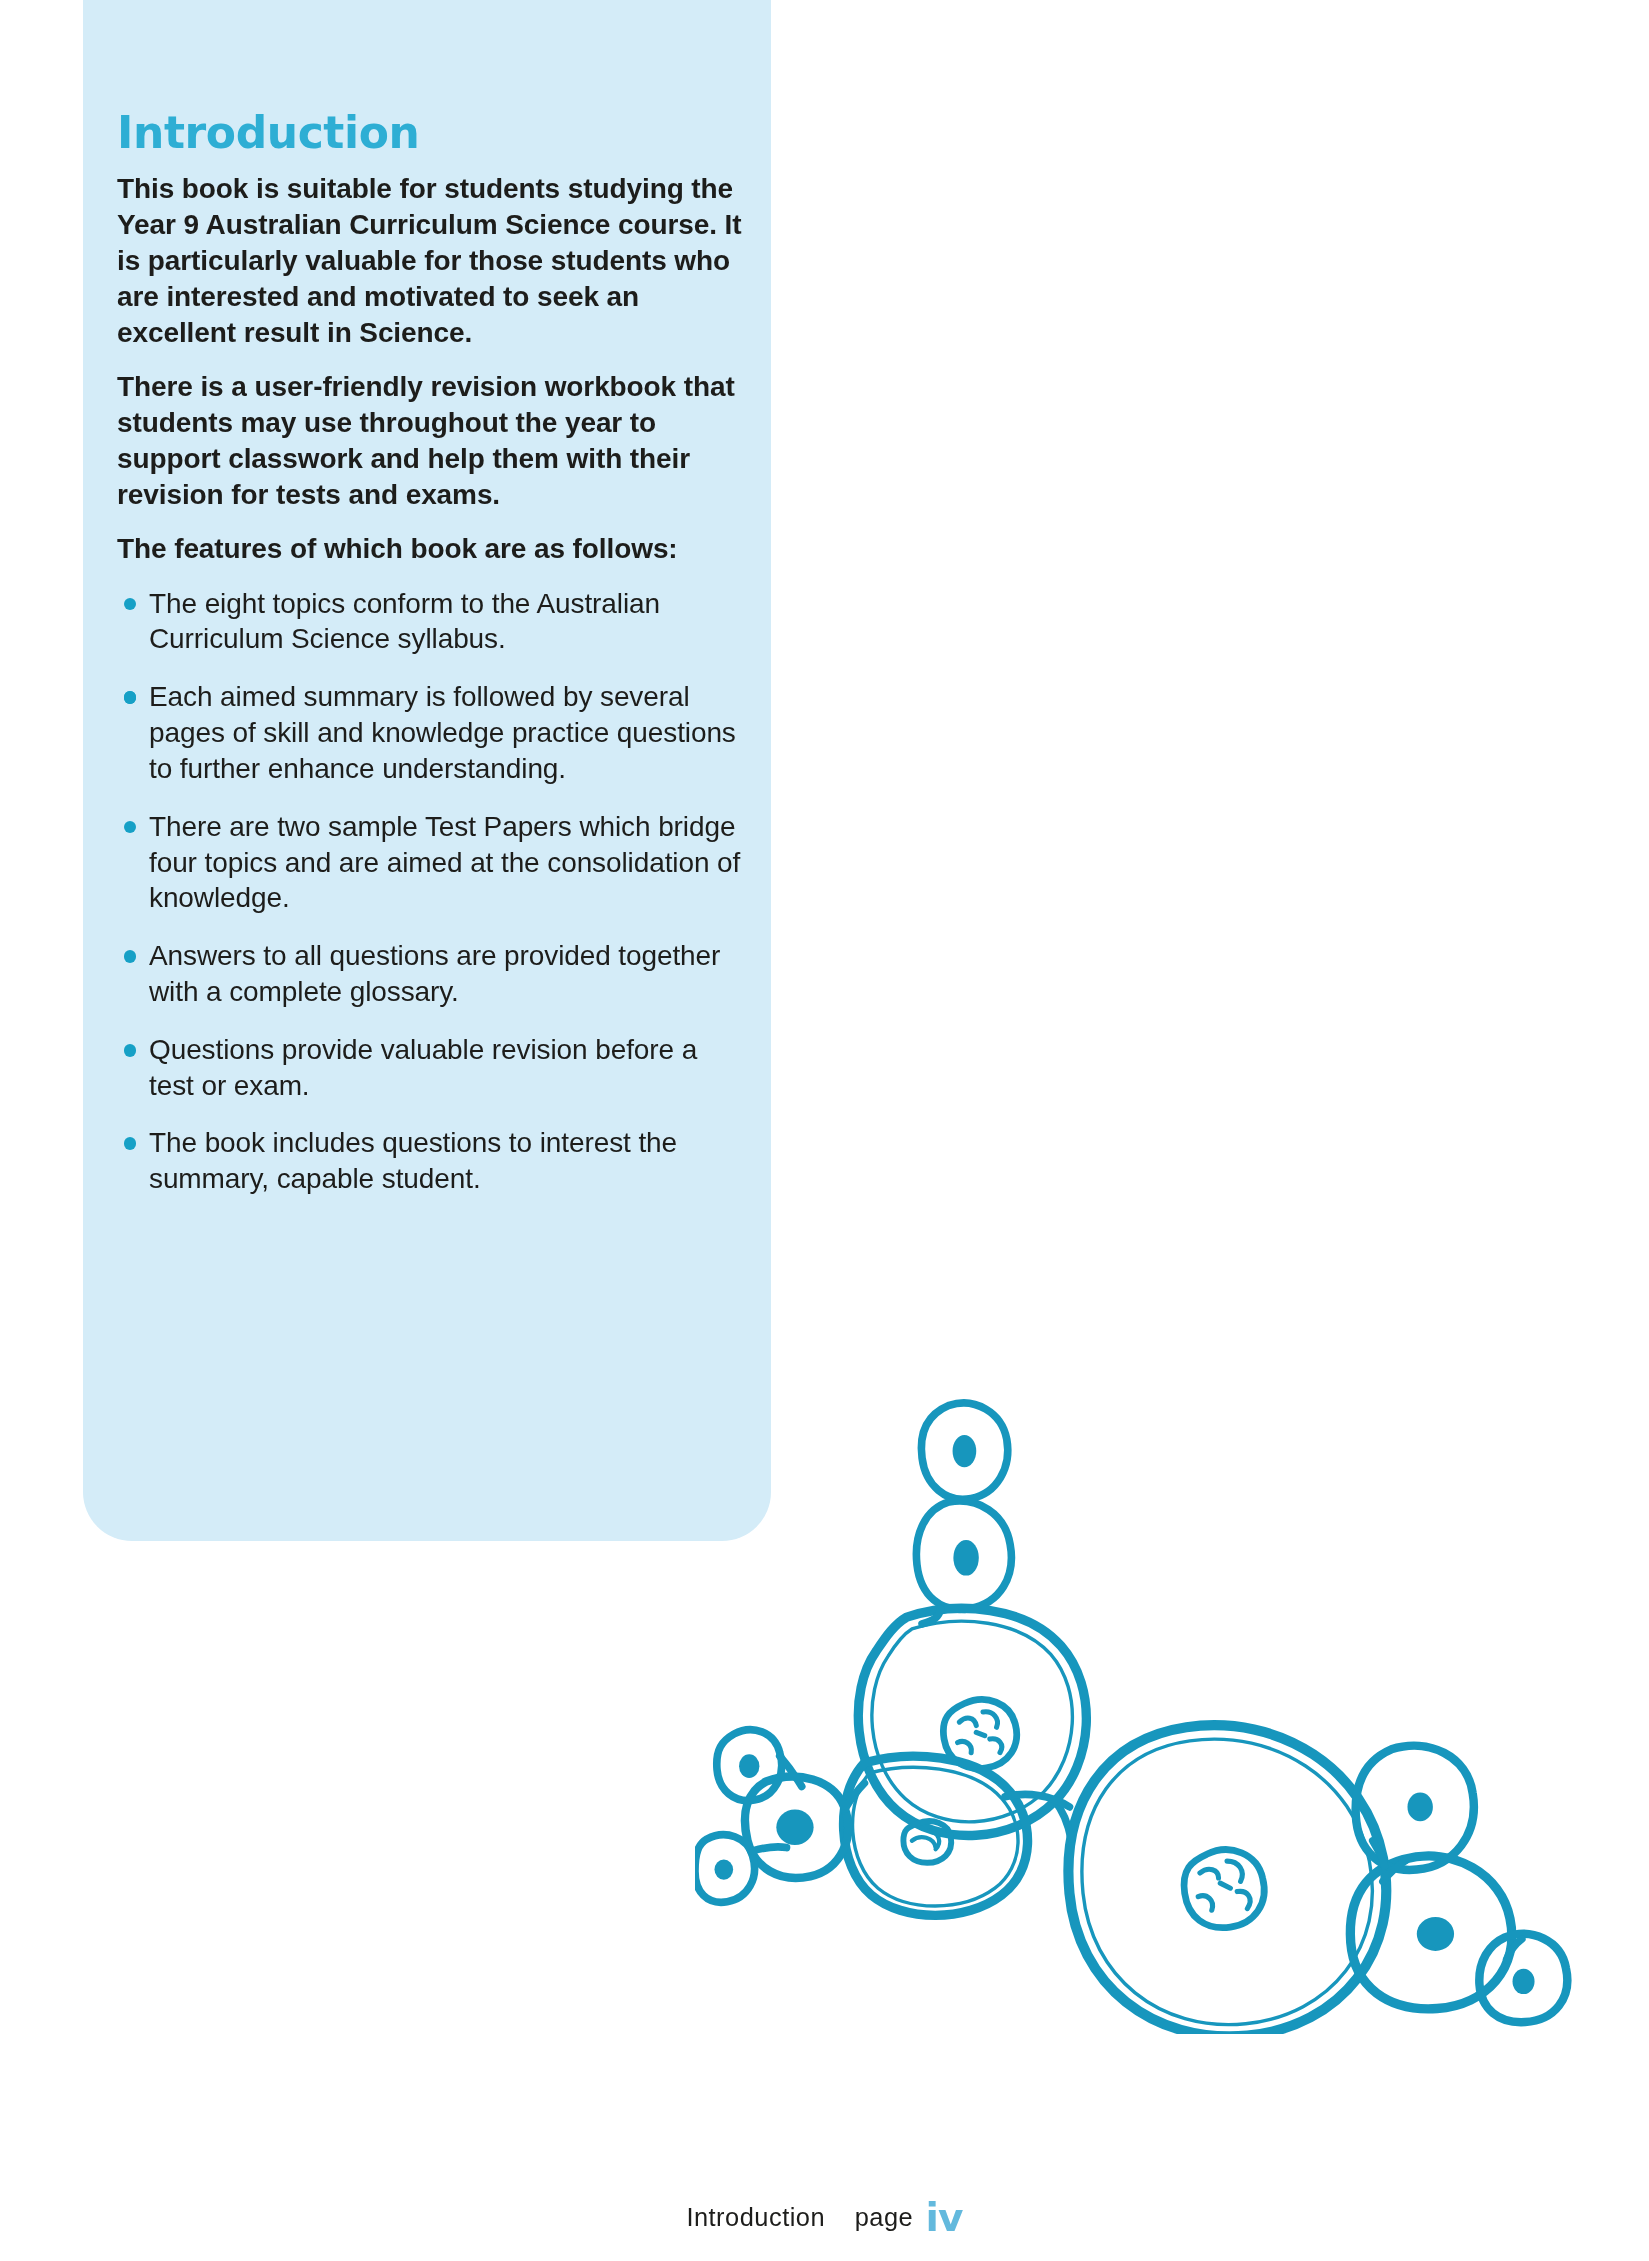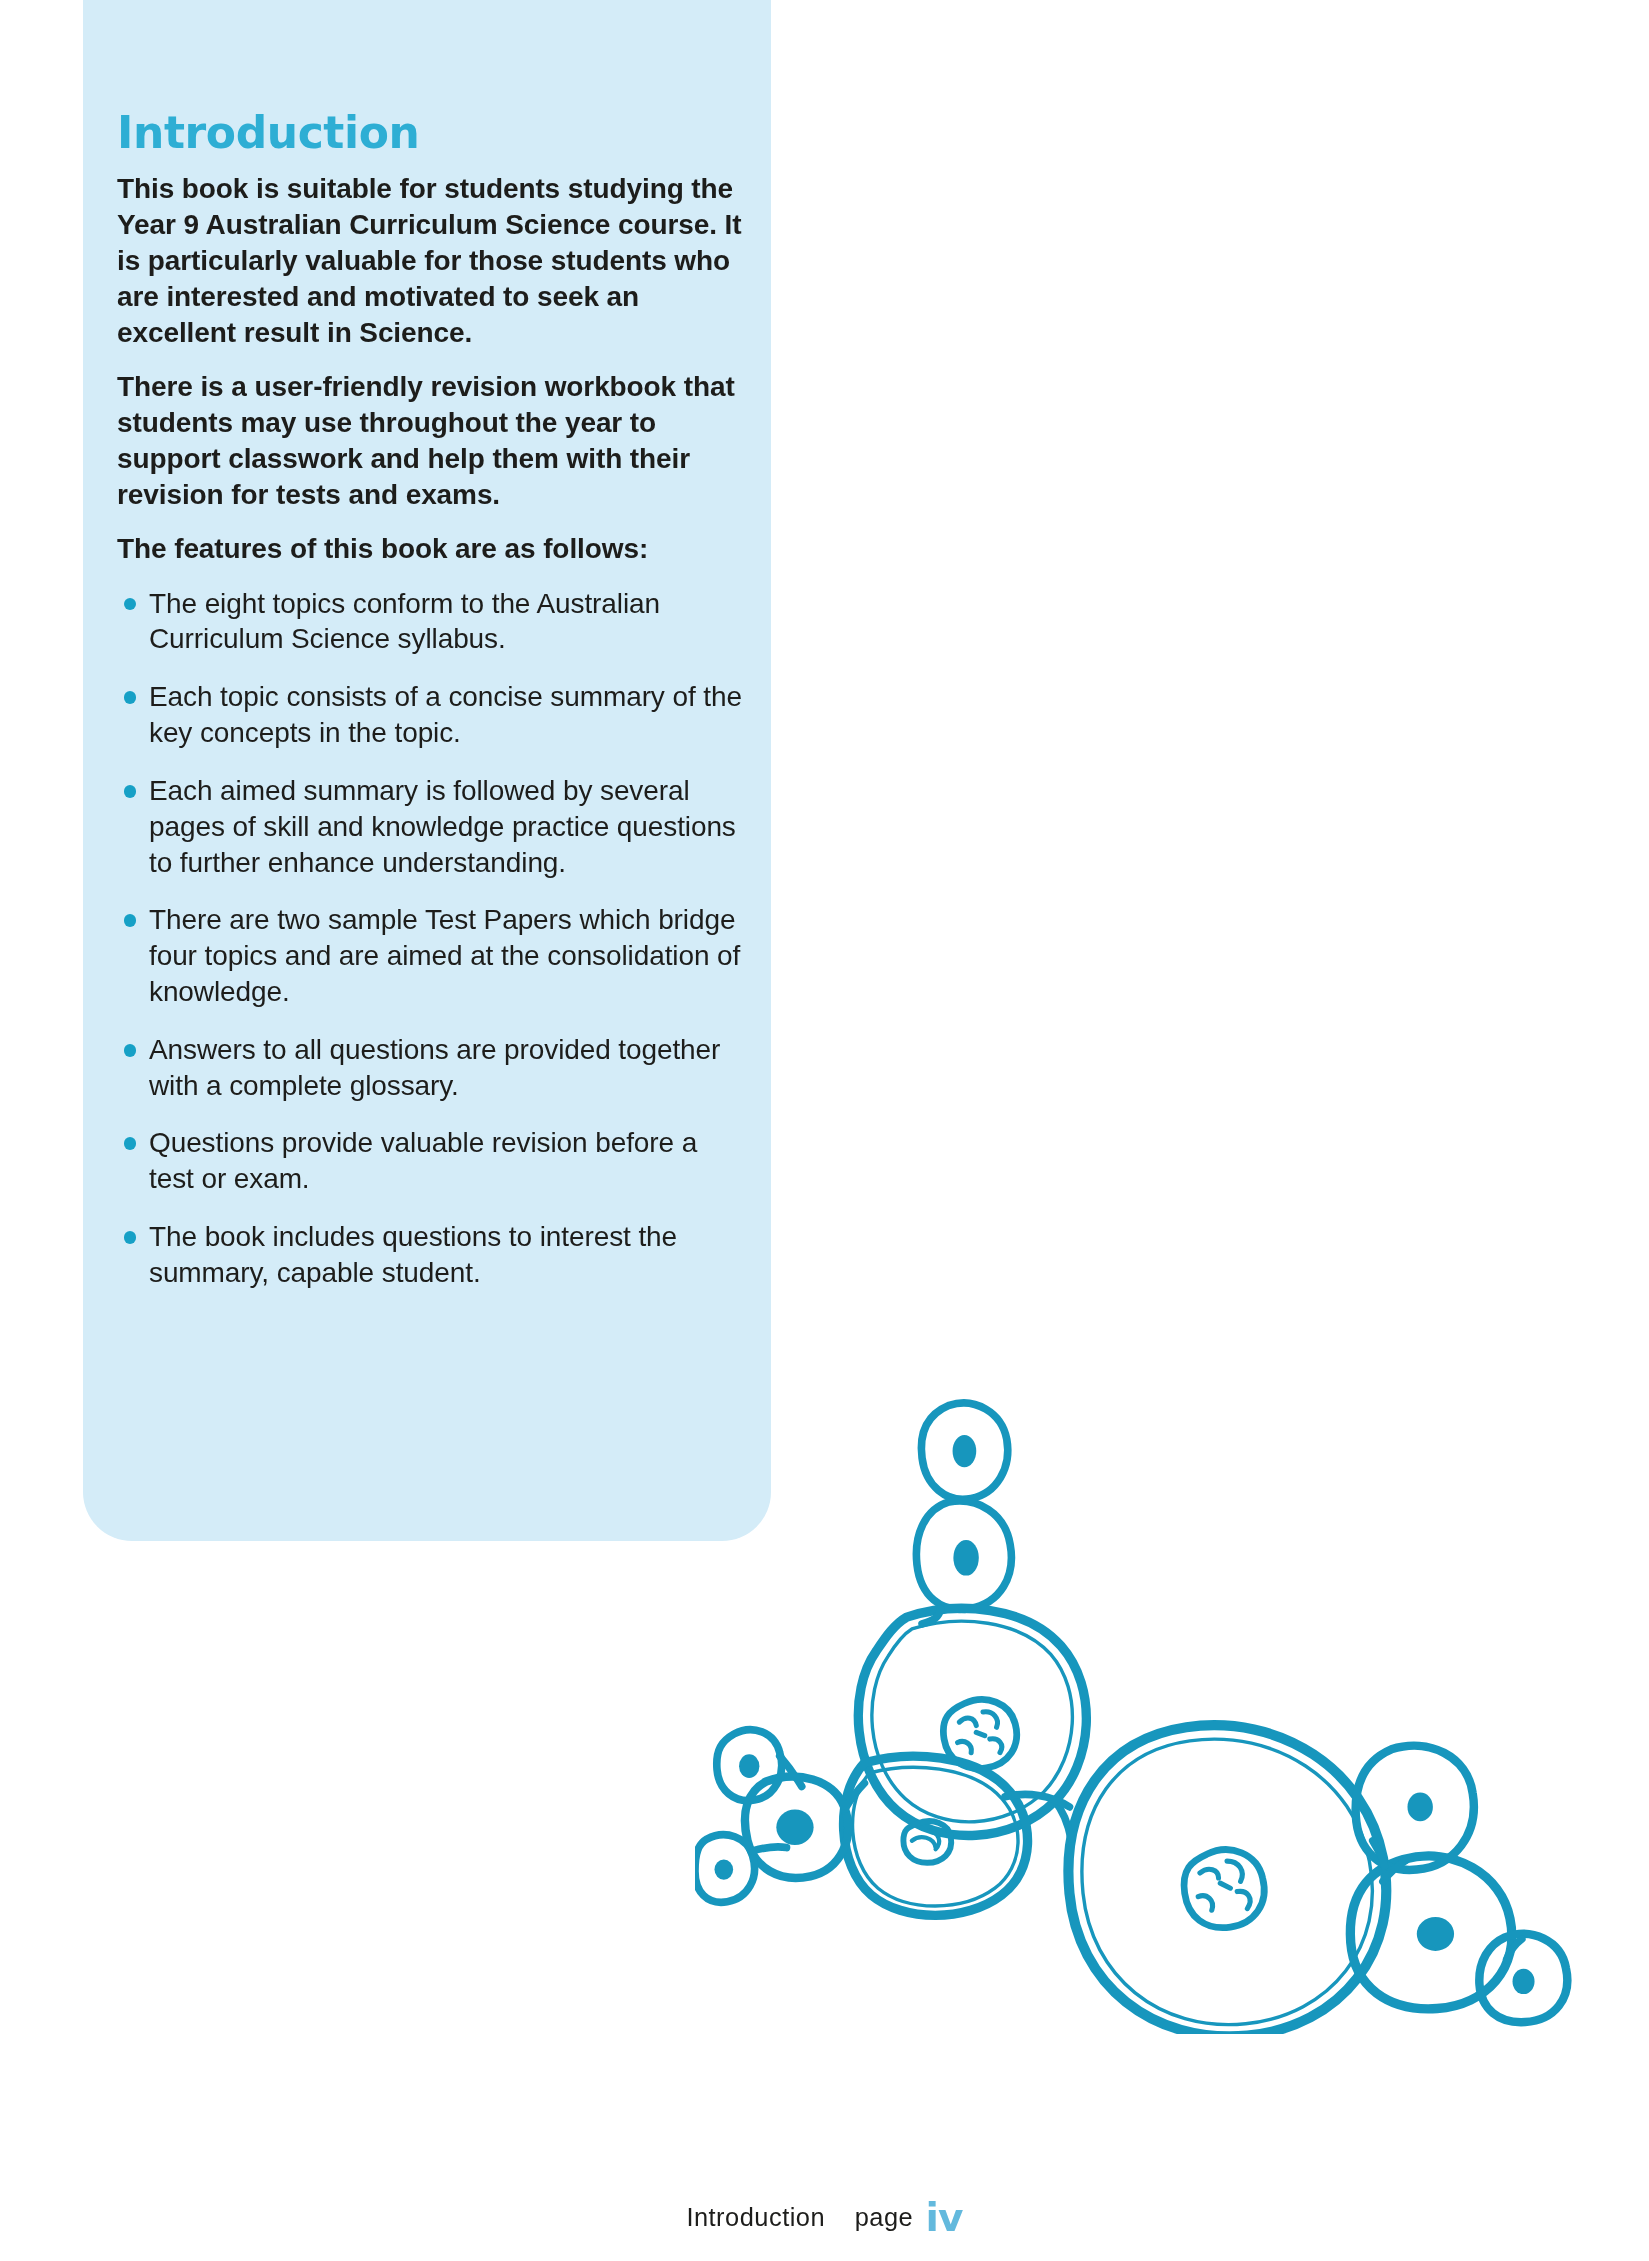--- a/index.html
+++ b/index.html
@@ -136,30 +136,29 @@
 
 <div id="intro-panel">
   <div id="panel-inner">
 
     <h1 id="page-heading">Introduction</h1>
 
     <p class="intro-para">This book is suitable for students studying the Year 9 Australian Curriculum Science course. It is particularly valuable for those students who are interested and motivated to seek an excellent result in Science.</p>
 
     <p class="intro-para">There is a user-friendly revision workbook that students may use throughout the year to support classwork and help them with their revision for tests and exams.</p>
 
-    <p class="intro-para">The features of this book are as follows:</p>
+    <p class="intro-para">The features of which book are as follows:</p>
 
     <ul id="features-list">
       <li class="feature-item">
         <span class="feature-bullet"></span>
         <span>The eight topics conform to the Australian Curriculum Science syllabus.</span>
       </li>
       <li class="feature-item">
         <span class="feature-bullet"></span>
-        <span>Each topic consists of a concise summary of the key concepts in the topic.</span>
       </li>
       <li class="feature-item">
         <span class="feature-bullet"></span>
         <span>Each aimed summary is followed by several pages of skill and knowledge practice questions to further enhance understanding.</span>
       </li>
       <li class="feature-item">
         <span class="feature-bullet"></span>
         <span>There are two sample Test Papers which bridge four topics and are aimed at the consolidation of knowledge.</span>
       </li>
       <li class="feature-item">

